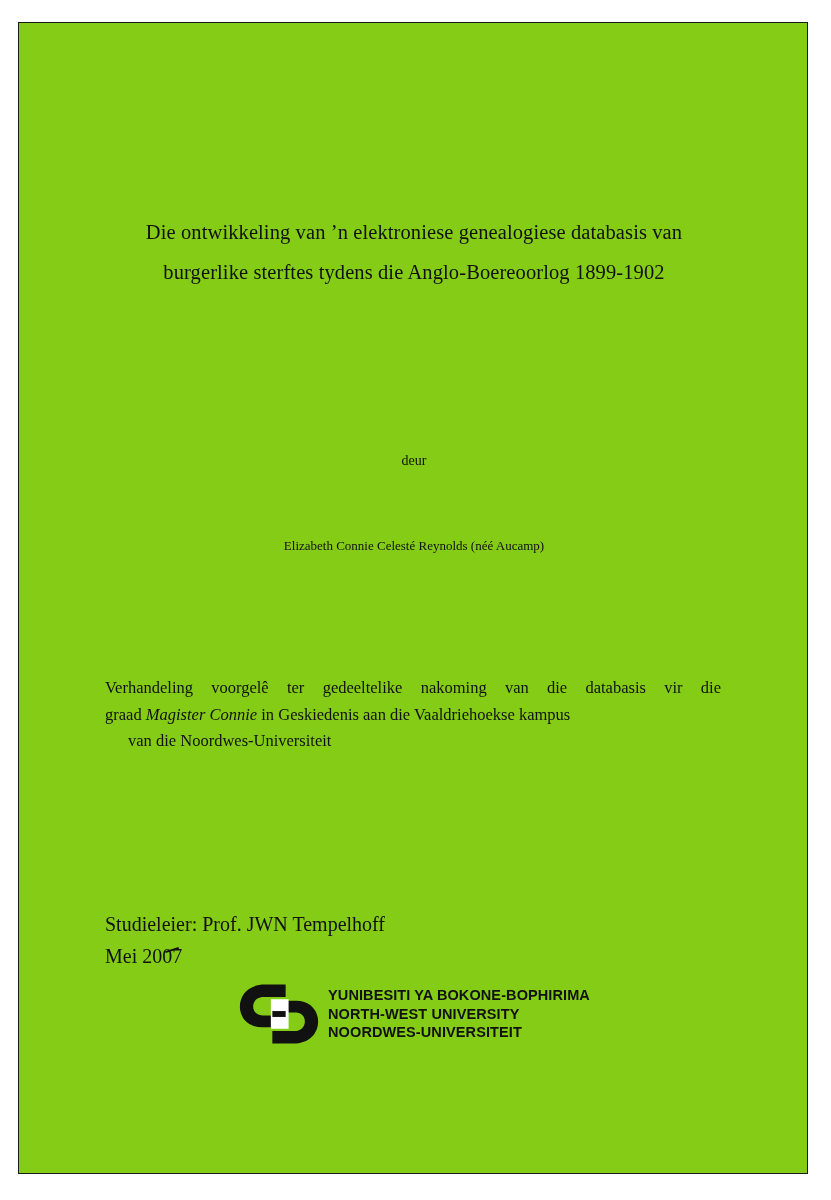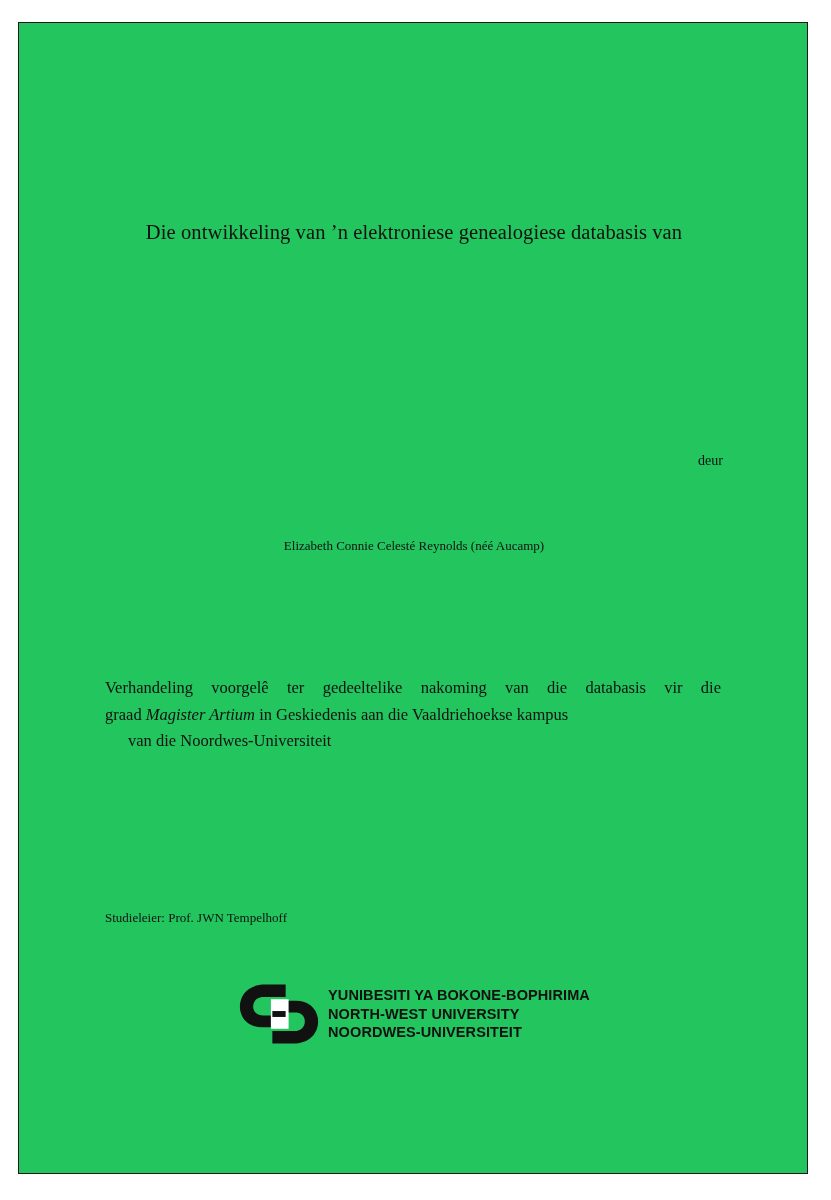--- a/index.html
+++ b/index.html
@@ -15,21 +15,21 @@
     position: relative;
     overflow: hidden;
   }
   .page {
     position: absolute;
     left: 18px;
     top: 22px;
     width: 790px;
     height: 1152px;
     border: 1.5px solid #1a1a1a;
-    background: #22c55e;
+    background: #84cc16;
     box-sizing: border-box;
   }
   .inner {
     position: absolute;
     left: 86px;
     top: 0;
     width: 618px;
     height: 100%;
   }
   .title {
@@ -44,21 +44,21 @@
   }
   .title-line {
     display: block;
     white-space: nowrap;
   }
   .deur {
     position: absolute;
     top: 430px;
     left: 0;
     width: 618px;
-    text-align: right;
+    text-align: center;
     font-size: 14px;
   }
   .author {
     position: absolute;
     top: 515px;
     left: 0;
     width: 618px;
     text-align: center;
     font-size: 13px;
   }
@@ -73,21 +73,21 @@
   }
   .statement .l1 { display: block; text-align: justify; text-align-last: justify; }
   .statement .l2 { display: block; }
   .statement .l3 { display: block; margin-left: 23px; }
   .statement em { font-style: italic; }
   .supervisor {
     position: absolute;
     top: 885px;
     left: 0;
     width: 618px;
-    font-size: 13px;
+    font-size: 20px;
     line-height: 1.6;
   }
   .supervisor span { display: block; }
   .date-wrap { position: relative; display: inline-block; }
   .date-strike {
     position: absolute;
     left: 60px;
     top: 9px;
     width: 14px;
     height: 1.6px;
@@ -120,34 +120,39 @@
   .logo-text span { display: block; white-space: nowrap; }
 </style>
 </head>
 <body>
 
 <div class="page">
   <div class="inner">
 
     <div class="title">
       <span class="title-line">Die ontwikkeling van ’n elektroniese genealogiese databasis van</span>
+      <span class="title-line">burgerlike sterftes tydens die Anglo-Boereoorlog 1899-1902</span>
     </div>
 
     <div class="deur">deur</div>
 
     <div class="author">Elizabeth Connie Celesté Reynolds (néé Aucamp)</div>
 
     <div class="statement">
       <span class="l1">Verhandeling voorgelê ter gedeeltelike nakoming van die databasis vir die</span>
-      <span class="l2"><span>graad </span><em>Magister Artium</em><span> in Geskiedenis aan die Vaaldriehoekse kampus</span></span>
+      <span class="l2"><span>graad </span><em>Magister Connie</em><span> in Geskiedenis aan die Vaaldriehoekse kampus</span></span>
       <span class="l3">van die Noordwes-Universiteit</span>
     </div>
 
     <div class="supervisor">
       <span>Studieleier: Prof. JWN Tempelhoff</span>
+      <span class="date-wrap">
+        <span>Mei 2007</span>
+        <span class="date-strike"></span>
+      </span>
     </div>
 
     <div class="logo">
       <svg class="logo-mark" viewBox="0 0 110 84" aria-hidden="true">
         <path fill="#111111" d="M36 2 C14 2 2 16 2 32 C2 48 14 60 32 60 L46 60 L46 44 L33 44 C25 44 20 39 20 32 C20 25 25 19 34 19 L64 19 L64 2 Z"></path>
         <path fill="#111111" d="M74 82 C96 82 108 68 108 52 C108 36 96 24 78 24 L64 24 L64 40 L77 40 C85 40 90 45 90 52 C90 59 85 65 76 65 L46 65 L46 82 Z"></path>
         <rect fill="#ffffff" x="44" y="22" width="24" height="40"></rect>
         <rect fill="#111111" x="46" y="38" width="18" height="8"></rect>
       </svg>
       <div class="logo-text">

